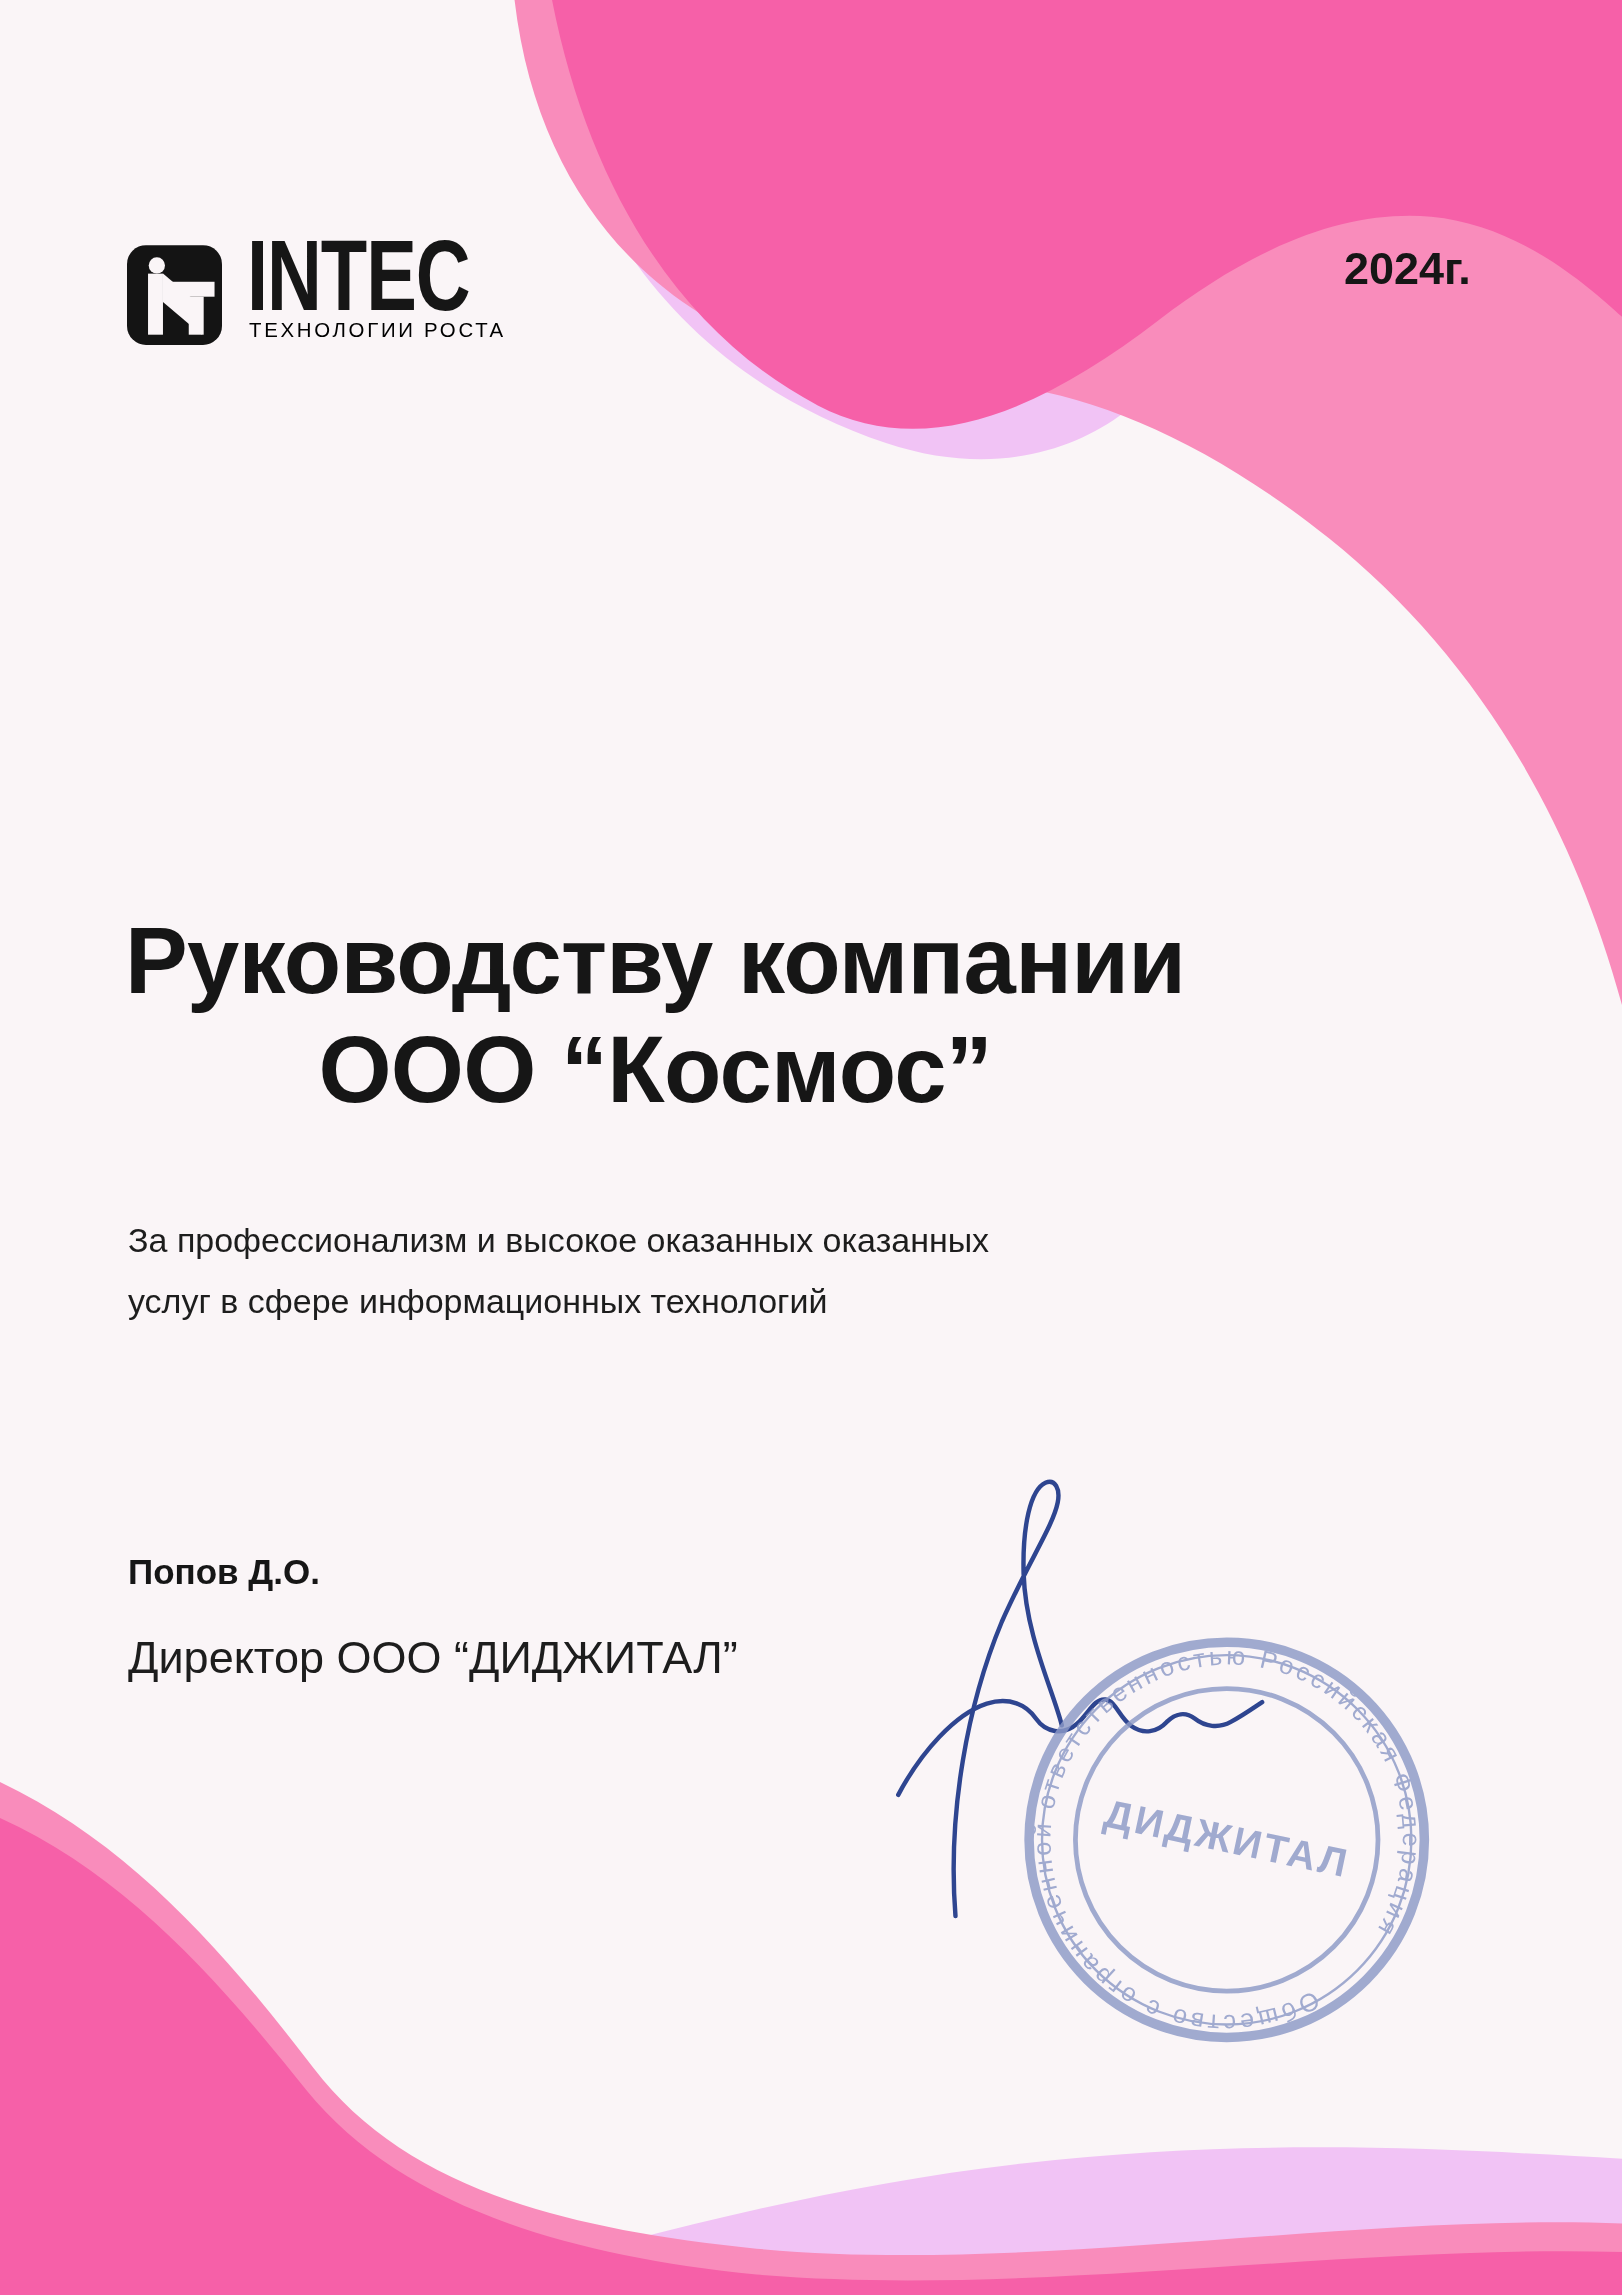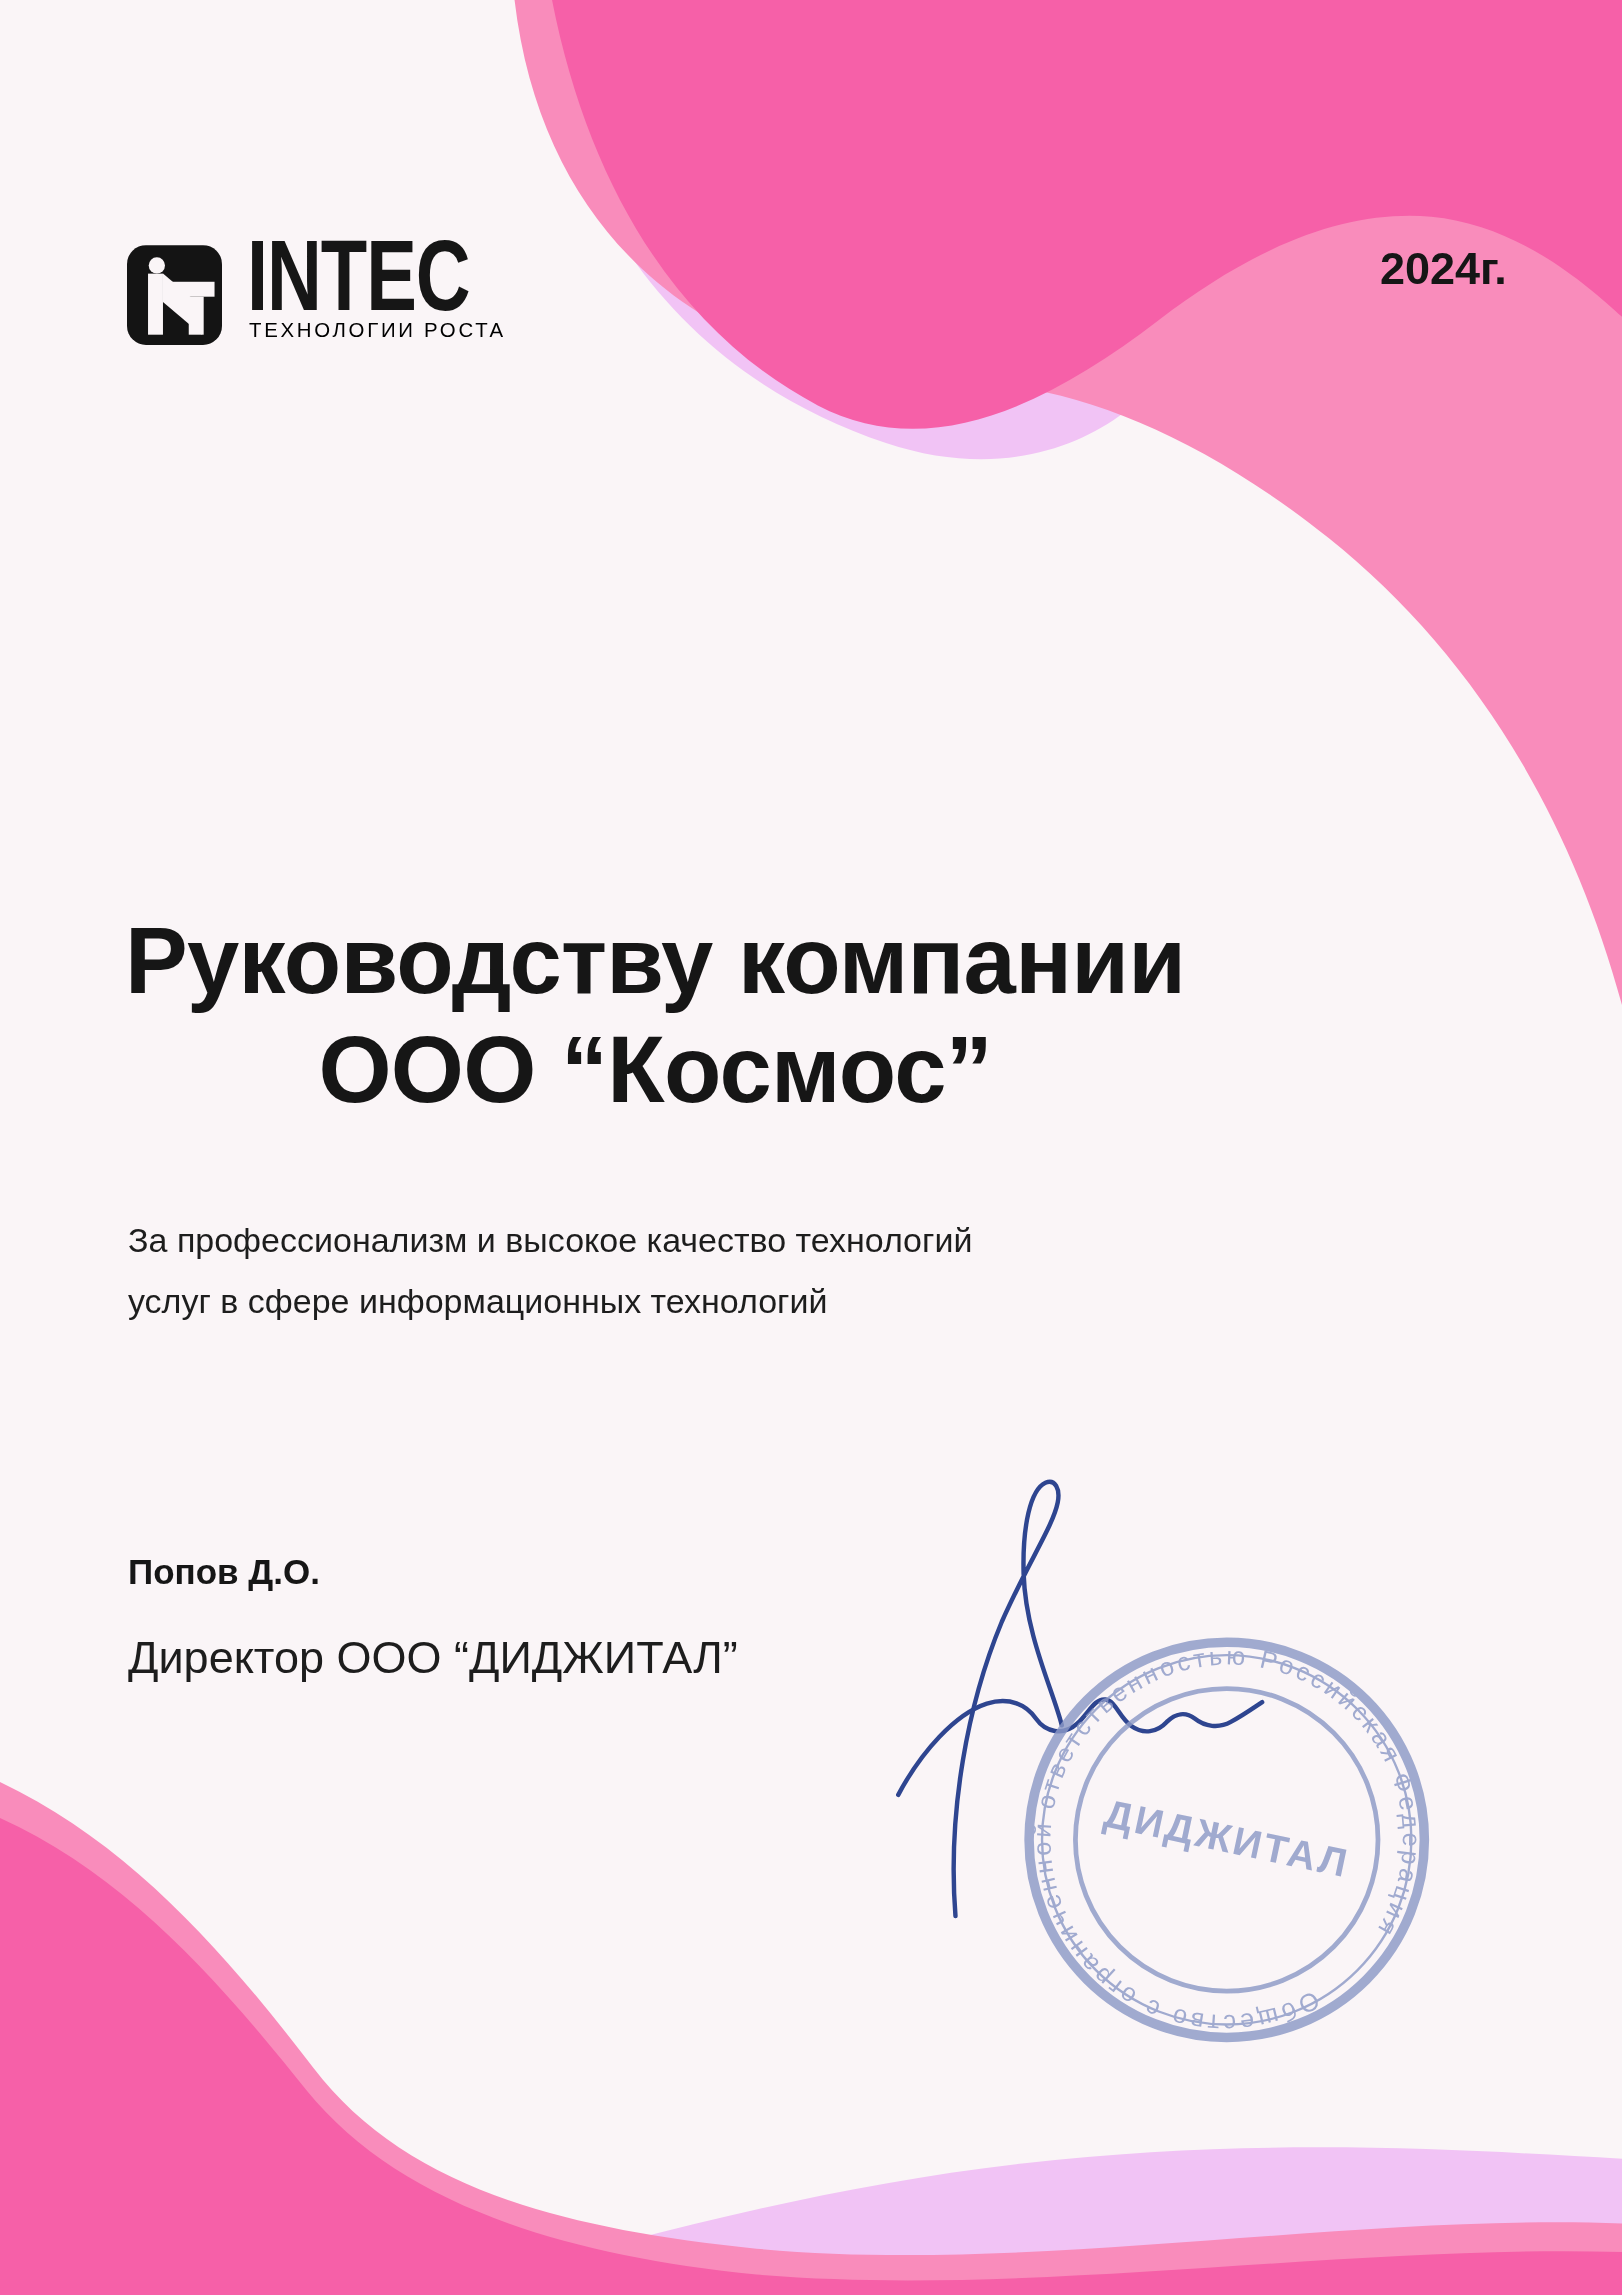--- a/index.html
+++ b/index.html
@@ -19,21 +19,21 @@
     left:247px;top:225px;
     font-size:100px;font-weight:700;line-height:1;letter-spacing:-1.4px;
     transform:scaleX(.76);transform-origin:left top;white-space:nowrap;
   }
   .logo-tagline{
     left:249px;top:319px;
     font-size:20.4px;font-weight:500;letter-spacing:2.7px;white-space:nowrap;color:#000000;
   }
   .year{
     left:1344px;top:243px;
-    font-size:45px;font-weight:700;letter-spacing:0;white-space:nowrap;margin-left:36px;
+    font-size:45px;font-weight:700;letter-spacing:0;white-space:nowrap;
   }
   .doc-type{
     left:128px;top:624px;
     font-size:51px;font-weight:400;letter-spacing:1.4px;white-space:nowrap;
   }
   .heading{
     left:125px;top:906px;
     font-size:94px;font-weight:700;line-height:1.16;letter-spacing:-0.7px;white-space:nowrap;text-align:center;
   }
   .body-text{
@@ -110,21 +110,21 @@
 
   <div class="abs year">2024г.</div>
 
 
   <div class="abs heading">
     <div>Руководству компании</div>
     <div>ООО “Космос”</div>
   </div>
 
   <div class="abs body-text">
-    <div>За профессионализм и высокое качество технологий</div>
+    <div>За профессионализм и высокое оказанных оказанных</div>
     <div>услуг в сфере информационных технологий</div>
   </div>
 
   <div class="abs signer-name">Попов Д.О.</div>
   <div class="abs signer-title">Директор ООО “ДИДЖИТАЛ”</div>
 
 </div>
 
 
 </body></html>

